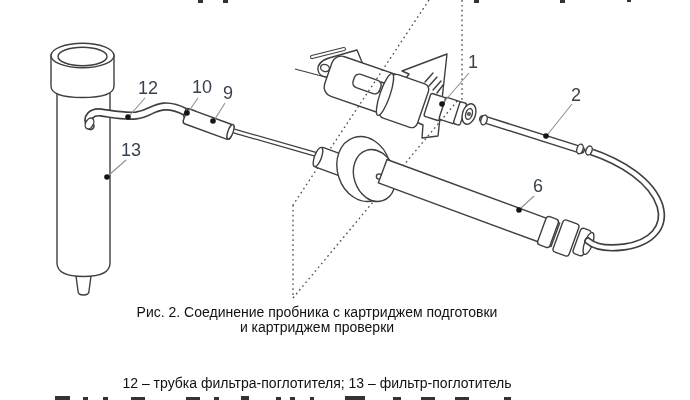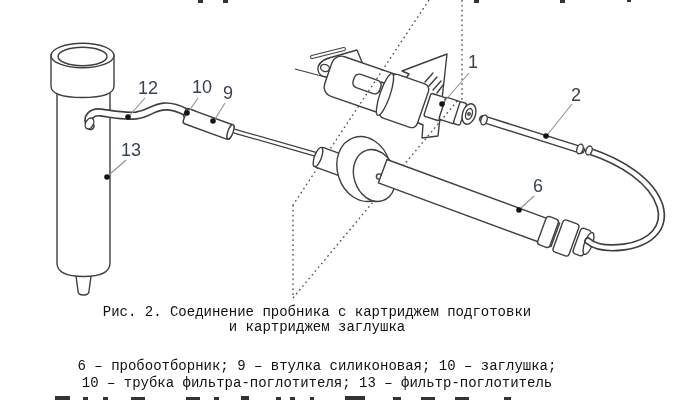--- a/index.html
+++ b/index.html
@@ -9,21 +9,21 @@
   .ln{stroke:#3f3f3f;stroke-width:1.4;fill:none;stroke-linejoin:round;stroke-linecap:round;}
   .wh{stroke:#3f3f3f;stroke-width:1.4;fill:#ffffff;stroke-linejoin:round;}
   .tubeO{stroke:#3f3f3f;fill:none;stroke-linecap:round;}
   .tubeI{stroke:#ffffff;fill:none;stroke-linecap:round;}
   .dotted{stroke:#4a4a4a;stroke-width:1.3;stroke-dasharray:1.7 3.2;fill:none;}
   .leader{stroke:#8f8f8f;stroke-width:1.1;fill:none;}
   .cdot{fill:#151515;stroke:none;}
   .callout{font:18px "Liberation Sans",sans-serif;fill:#39414f;text-anchor:middle;}
   .remn{fill:#333;stroke:none;}
   .cap-line{position:absolute;left:0;width:634px;text-align:center;
-            font-size:14px;line-height:15px;color:#111;white-space:nowrap;font-family:Liberation Mono, monospace;}
+            font-size:14px;line-height:15px;color:#111;white-space:nowrap;}
 </style>
 </head>
 <body>
 
 <div id="stage">
 
   <svg id="diagram" width="690" height="400" viewBox="0 0 690 400">
 
     <g>
       <path class="wh" d="M447,54 L438,136 L422,138 L423,125 L414,121 L419,112 L411,107 L416,99 L407,94 L412,86 L404,81 L409,74 L402,71 Z"></path>
@@ -156,17 +156,16 @@
       <rect class="remn" x="310" y="397" width="4" height="3"></rect>
       <rect class="remn" x="345" y="396" width="20" height="4"></rect>
       <rect class="remn" x="393" y="397" width="8" height="3"></rect>
       <rect class="remn" x="421" y="397" width="14" height="3"></rect>
       <rect class="remn" x="455" y="397" width="14" height="3"></rect>
       <rect class="remn" x="504" y="397" width="7" height="3"></rect>
     </g>
   </svg>
 
   <div class="cap-line" style="top:305px">Рис. 2. Соединение пробника с картриджем подготовки</div>
-  <div class="cap-line" style="top:320px">и картриджем заглушка</div>
-  <div class="cap-line" style="top:359px">6 – пробоотборник; 9 – втулка силиконовая; 10 – заглушка;</div>
-  <div class="cap-line" style="top:376px">10 – трубка фильтра-поглотителя; 13 – фильтр-поглотитель</div>
+  <div class="cap-line" style="top:320px">и картриджем проверки</div>
+  <div class="cap-line" style="top:376px">12 – трубка фильтра-поглотителя; 13 – фильтр-поглотитель</div>
 
 </div>
 
 </body></html>

